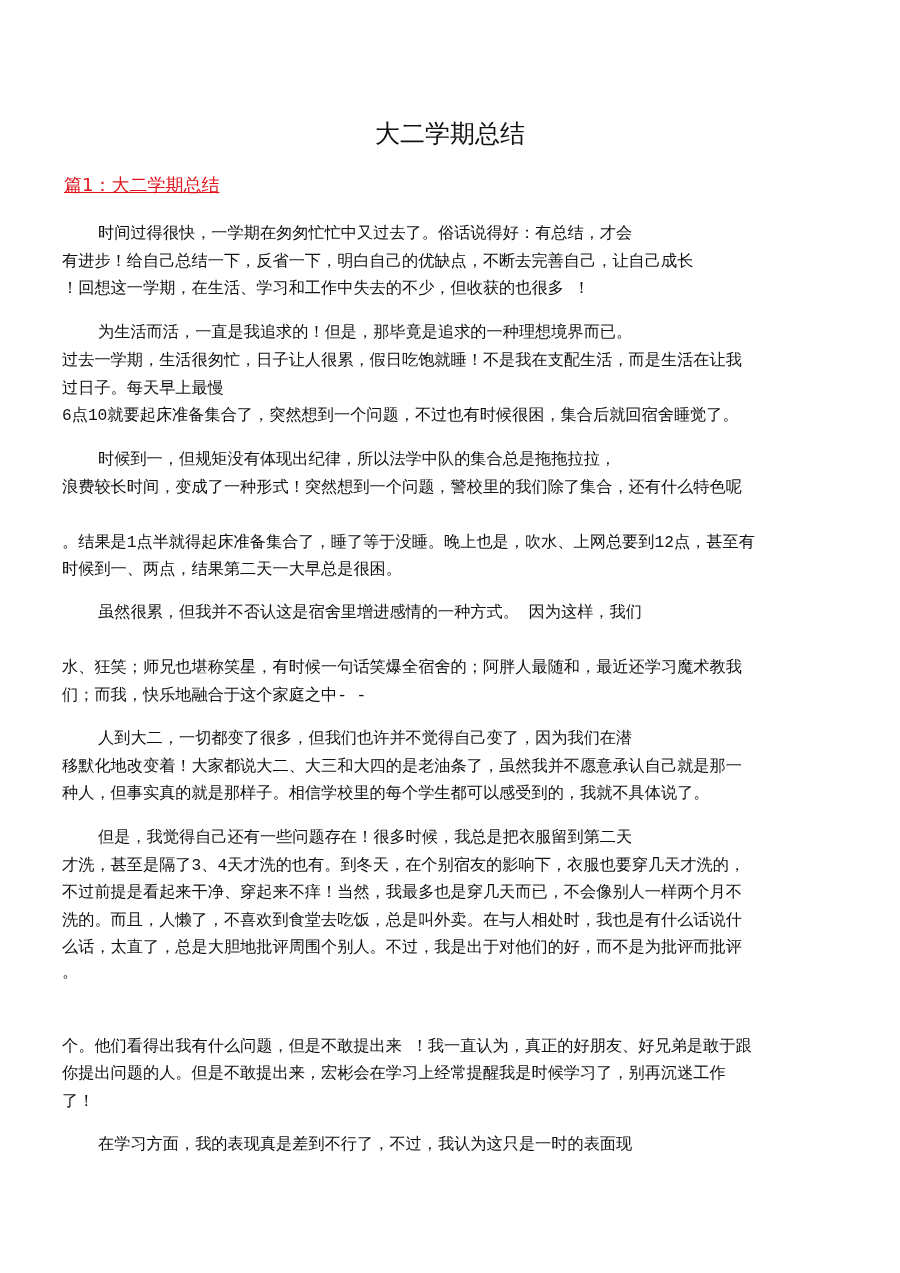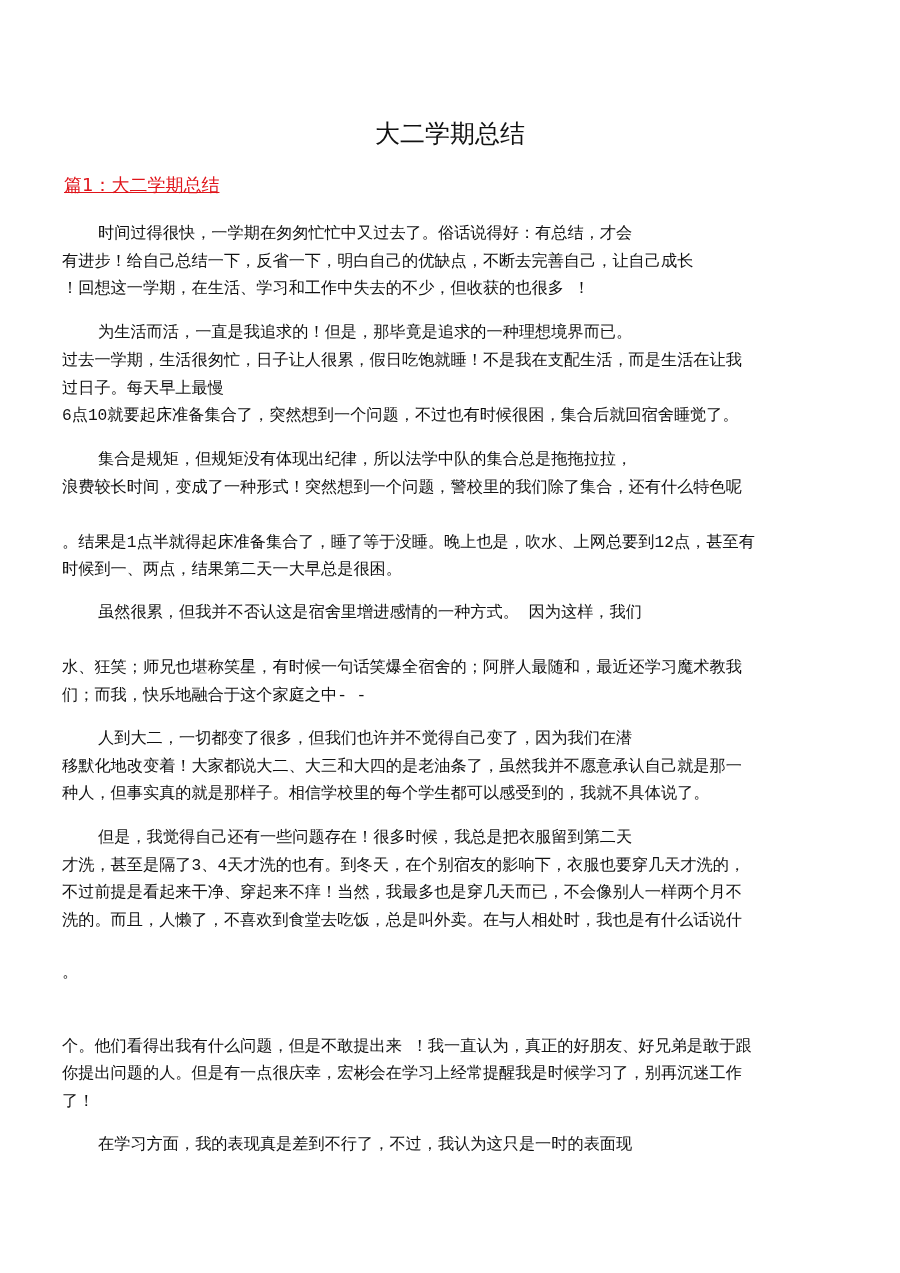--- a/index.html
+++ b/index.html
@@ -31,37 +31,38 @@
 
   <div class="line" style="left:98px;top:223px">时间过得很快，一学期在匆匆忙忙中又过去了。俗话说得好：有总结，才会</div>
   <div class="line" style="left:62px;top:251px">有进步！给自己总结一下，反省一下，明白自己的优缺点，不断去完善自己，让自己成长</div>
   <div class="line" style="left:62px;top:278px">！回想这一学期，在生活、学习和工作中失去的不少，但收获的也很多 ！</div>
 
   <div class="line" style="left:98px;top:322px">为生活而活，一直是我追求的！但是，那毕竟是追求的一种理想境界而已。</div>
   <div class="line" style="left:62px;top:350px">过去一学期，生活很匆忙，日子让人很累，假日吃饱就睡！不是我在支配生活，而是生活在让我</div>
   <div class="line" style="left:62px;top:378px">过日子。每天早上最慢</div>
   <div class="line" style="left:62px;top:405px">6点10就要起床准备集合了，突然想到一个问题，不过也有时候很困，集合后就回宿舍睡觉了。</div>
 
-  <div class="line" style="left:98px;top:449px">集合是规矩，但规矩没有体现出纪律，所以法学中队的集合总是拖拖拉拉，</div>
+  <div class="line" style="left:98px;top:449px">时候到一，但规矩没有体现出纪律，所以法学中队的集合总是拖拖拉拉，</div>
   <div class="line" style="left:62px;top:477px">浪费较长时间，变成了一种形式！突然想到一个问题，警校里的我们除了集合，还有什么特色呢</div>
   <div class="line" style="left:62px;top:532px">。结果是1点半就得起床准备集合了，睡了等于没睡。晚上也是，吹水、上网总要到12点，甚至有</div>
   <div class="line" style="left:62px;top:559px">时候到一、两点，结果第二天一大早总是很困。</div>
 
   <div class="line" style="left:98px;top:602px">虽然很累，但我并不否认这是宿舍里增进感情的一种方式。 因为这样，我们</div>
   <div class="line" style="left:62px;top:657px">水、狂笑；师兄也堪称笑星，有时候一句话笑爆全宿舍的；阿胖人最随和，最近还学习魔术教我</div>
   <div class="line" style="left:62px;top:685px">们；而我，快乐地融合于这个家庭之中-  -</div>
 
   <div class="line" style="left:98px;top:728px">人到大二，一切都变了很多，但我们也许并不觉得自己变了，因为我们在潜</div>
   <div class="line" style="left:62px;top:756px">移默化地改变着！大家都说大二、大三和大四的是老油条了，虽然我并不愿意承认自己就是那一</div>
   <div class="line" style="left:62px;top:783px">种人，但事实真的就是那样子。相信学校里的每个学生都可以感受到的，我就不具体说了。</div>
 
   <div class="line" style="left:98px;top:827px">但是，我觉得自己还有一些问题存在！很多时候，我总是把衣服留到第二天</div>
   <div class="line" style="left:62px;top:855px">才洗，甚至是隔了3、4天才洗的也有。到冬天，在个别宿友的影响下，衣服也要穿几天才洗的，</div>
   <div class="line" style="left:62px;top:882px">不过前提是看起来干净、穿起来不痒！当然，我最多也是穿几天而已，不会像别人一样两个月不</div>
   <div class="line" style="left:62px;top:910px">洗的。而且，人懒了，不喜欢到食堂去吃饭，总是叫外卖。在与人相处时，我也是有什么话说什</div>
+  <div class="line" style="left:62px;top:937px">么话，太直了，总是大胆地批评周围个别人。不过，我是出于对他们的好，而不是为批评而批评</div>
   <div class="line" style="left:62px;top:962px">。</div>
 
   <div class="line" style="left:62px;top:1036px">个。他们看得出我有什么问题，但是不敢提出来 ！我一直认为，真正的好朋友、好兄弟是敢于跟</div>
-  <div class="line" style="left:62px;top:1063px">你提出问题的人。但是有一点很庆幸，宏彬会在学习上经常提醒我是时候学习了，别再沉迷工作</div>
+  <div class="line" style="left:62px;top:1063px">你提出问题的人。但是不敢提出来，宏彬会在学习上经常提醒我是时候学习了，别再沉迷工作</div>
   <div class="line" style="left:62px;top:1091px">了！</div>
 
   <div class="line" style="left:98px;top:1134px">在学习方面，我的表现真是差到不行了，不过，我认为这只是一时的表面现</div>
 </div>
 
 </body></html>

